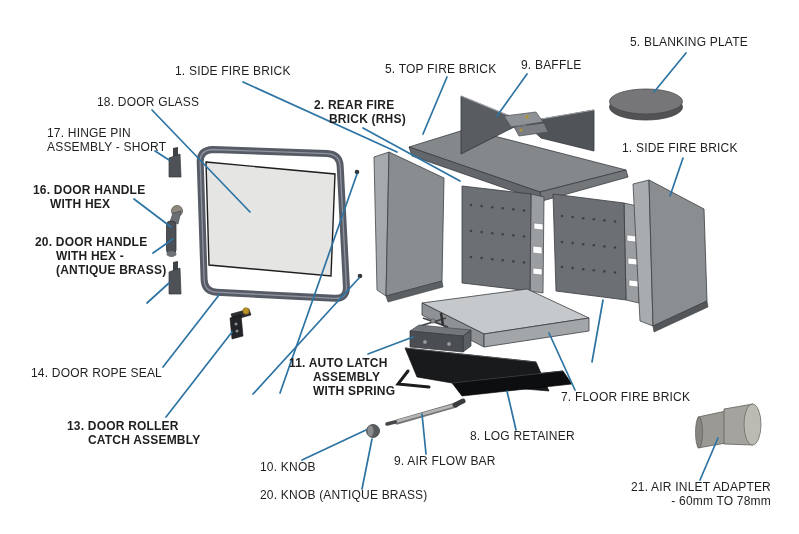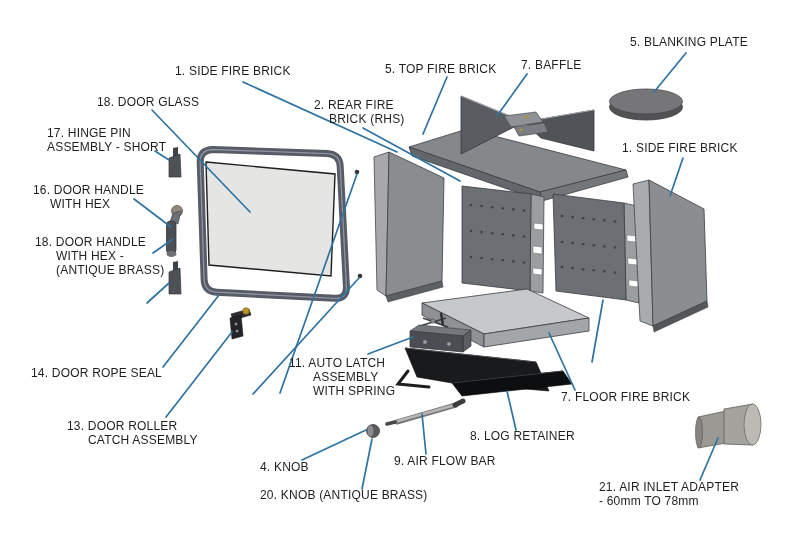--- a/index.html
+++ b/index.html
@@ -5,22 +5,22 @@
   html,body{margin:0;padding:0;background:#ffffff;}
   .stage{
     position:relative;width:799px;height:534px;background:#ffffff;overflow:hidden;
     font-family:"Liberation Sans","DejaVu Sans",sans-serif;
   }
   .stage svg{position:absolute;left:0;top:0;}
   .label{
     position:absolute;font-size:12px;line-height:14px;color:#1f1f1f;
     white-space:pre-line;letter-spacing:.2px;
   }
-  .hang{padding-left:var(--h,16px);text-indent:calc(-1 * var(--h,16px));}
-  .center{text-align:left;}
+  .hang{padding-left:var(--h,16px);text-indent:calc(-1 * var(--h,16px));font-weight:bold;}
+  .center{text-align:right;}
 </style>
 </head>
 <body>
 
 <div class="stage">
 
   <svg width="799" height="534" viewBox="0 0 799 534">
 
     <g>
       <ellipse cx="646" cy="107" rx="36.5" ry="13" fill="#525254" stroke="#3c3c3e" stroke-width="0.8"></ellipse>
@@ -219,37 +219,37 @@
       <line x1="362" y1="489" x2="372" y2="439"></line>
       <line x1="700" y1="480" x2="718" y2="438"></line>
     </g>
   </svg>
 
   <div class="label" style="left:175px;top:64px">1. SIDE FIRE BRICK</div>
   <div class="label" style="left:97px;top:95px">18. DOOR GLASS</div>
   <div class="label hang" style="left:314px;top:98px;--h:15px">2. REAR FIRE
 BRICK (RHS)</div>
   <div class="label" style="left:385px;top:62px">5. TOP FIRE BRICK</div>
-  <div class="label" style="left:521px;top:58px">7. BAFFLE</div>
+  <div class="label" style="left:521px;top:58px">9. BAFFLE</div>
   <div class="label" style="left:630px;top:35px">5. BLANKING PLATE</div>
   <div class="label" style="left:47px;top:126px">17. HINGE PIN
 ASSEMBLY - SHORT</div>
   <div class="label hang" style="left:33px;top:183px;--h:17px">16. DOOR HANDLE
 WITH HEX</div>
-  <div class="label hang" style="left:35px;top:235px;--h:21px">18. DOOR HANDLE
+  <div class="label hang" style="left:35px;top:235px;--h:21px">20. DOOR HANDLE
 WITH HEX -
 (ANTIQUE BRASS)</div>
   <div class="label" style="left:622px;top:141px">1. SIDE FIRE BRICK</div>
   <div class="label" style="left:31px;top:366px">14. DOOR ROPE SEAL</div>
   <div class="label hang" style="left:67px;top:419px;--h:21px">13. DOOR ROLLER
 CATCH ASSEMBLY</div>
   <div class="label hang" style="left:289px;top:356px;--h:24px">11. AUTO LATCH
 ASSEMBLY
 WITH SPRING</div>
   <div class="label" style="left:561px;top:390px">7. FLOOR FIRE BRICK</div>
   <div class="label" style="left:470px;top:429px">8. LOG RETAINER</div>
   <div class="label" style="left:394px;top:454px">9. AIR FLOW BAR</div>
-  <div class="label" style="left:260px;top:460px">4. KNOB</div>
+  <div class="label" style="left:260px;top:460px">10. KNOB</div>
   <div class="label" style="left:260px;top:488px">20. KNOB (ANTIQUE BRASS)</div>
   <div class="label center" style="left:599px;top:480px;width:172px">21. AIR INLET ADAPTER
 - 60mm TO 78mm</div>
 
 </div>
 
 </body></html>

